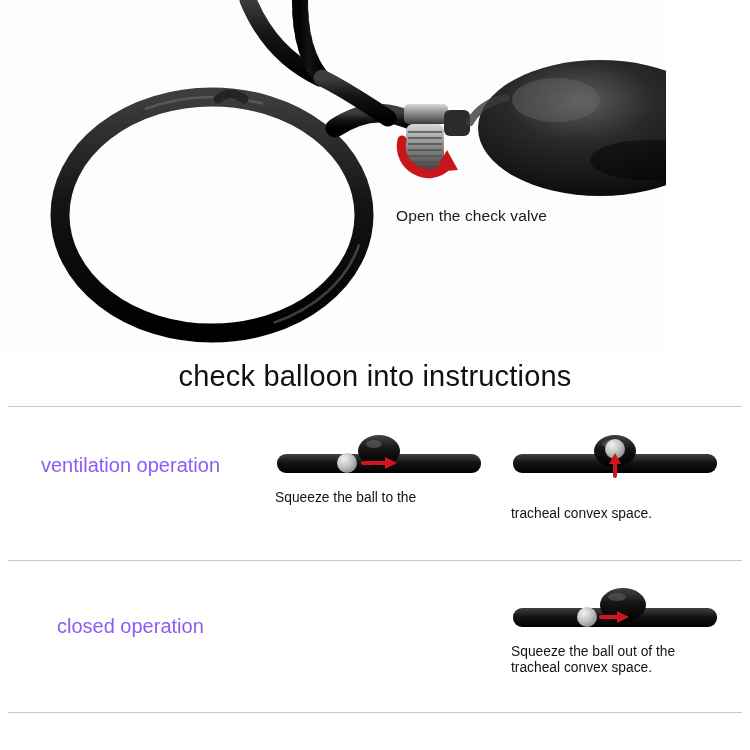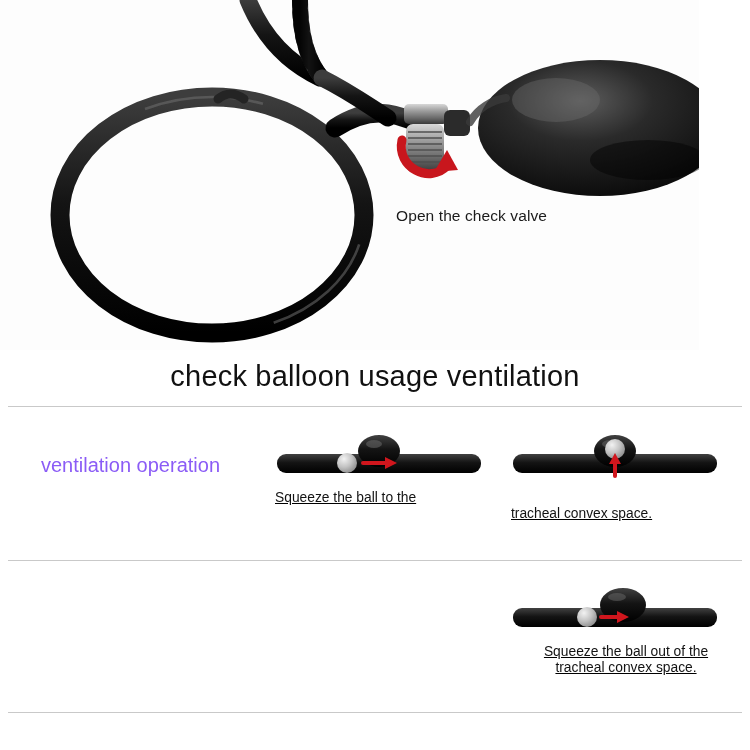--- a/index.html
+++ b/index.html
@@ -21,21 +21,20 @@
   }
 
   
   #photo-area {
     position: absolute;
     left: 0; top: 0;
     width: 666px;
     height: 350px;
     background: #fdfdfd;
     overflow: hidden;
-    padding-left: 33px;
   }
   #photo-svg {
     position: absolute;
     left: 0; top: 0;
   }
   #valve-caption {
     position: absolute;
     left: 396px;
     top: 207px;
     font-size: 15.5px;
@@ -74,39 +73,38 @@
     font-size: 20px;
     color: #8b5cf6;
     white-space: nowrap;
   }
   #label-ventilation { left: 41px;  top: 454px; }
   #label-closed      { left: 57px;  top: 615px; }
 
   .cell {
     position: absolute;
     width: 230px;
-    text-decoration: underline;
   }
   .cell-caption {
     font-size: 13.8px;
     line-height: 16px;
     color: #131313;
     margin-top: 6px;
   }
   .tube-wrap {
     position: relative;
     width: 208px;
     height: 52px;
   }
 
   
   #cell-r1c1 { left: 275px; top: 432px; }
   #cell-r1c2 { left: 511px; top: 432px; }
   #cell-r2c1 { left: 275px; top: 586px; }
-  #cell-r2c2 { left: 511px; top: 586px; text-align: center; }
+  #cell-r2c2 { left: 511px; top: 586px; }
 </style>
 </head>
 <body>
 
 <div id="page">
 
   <div id="photo-area">
     <svg id="photo-svg" width="750" height="350" viewBox="0 0 750 350">
       <defs>
         <radialGradient id="bulbGrad" cx="42%" cy="30%" r="78%">
@@ -173,27 +171,28 @@
         <ellipse cx="648" cy="160" rx="58" ry="20" fill="#000" opacity="0.45"></ellipse>
         <path d="M470,122 C 478,108 492,100 506,98" fill="none" stroke="#3a3a3a" stroke-width="8" stroke-linecap="round" opacity="0.8"></path>
         <ellipse cx="718" cy="130" rx="10" ry="9" fill="#111"></ellipse>
         <ellipse cx="718" cy="127" rx="6" ry="4" fill="#6d6d6d" opacity="0.6"></ellipse>
       </g>
     </svg>
 
     <div id="valve-caption">Open the check valve</div>
   </div>
 
-  <div id="main-title">check balloon usage ventilation</div>
+  <div id="main-title">check balloon into instructions</div>
 
   <div class="hrule" id="rule-top"></div>
   <div class="hrule" id="rule-mid"></div>
   <div class="hrule" id="rule-bot"></div>
 
   <div class="row-label" id="label-ventilation">ventilation operation</div>
+  <div class="row-label" id="label-closed">closed operation</div>
 
   <div class="cell" id="cell-r1c1">
     <div class="tube-wrap">
       <svg width="208" height="52" viewBox="0 0 208 52">
         <defs>
           <linearGradient id="t1" x1="0" y1="0" x2="0" y2="1">
             <stop offset="0%" stop-color="#414141"></stop>
             <stop offset="45%" stop-color="#141414"></stop>
             <stop offset="100%" stop-color="#000"></stop>
           </linearGradient>

